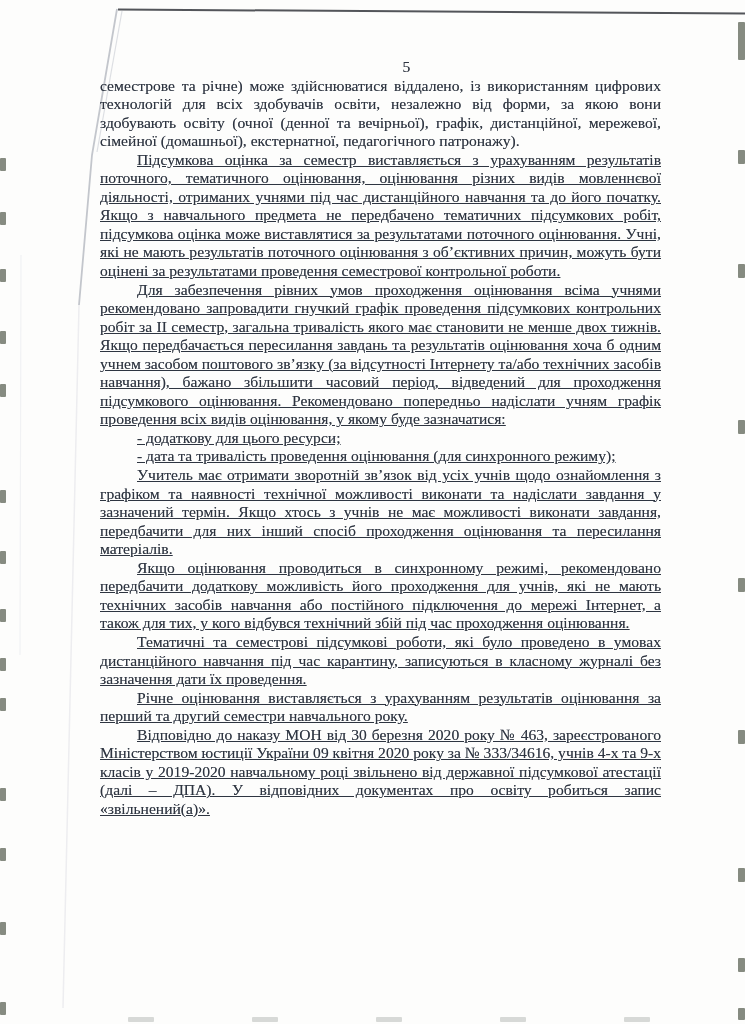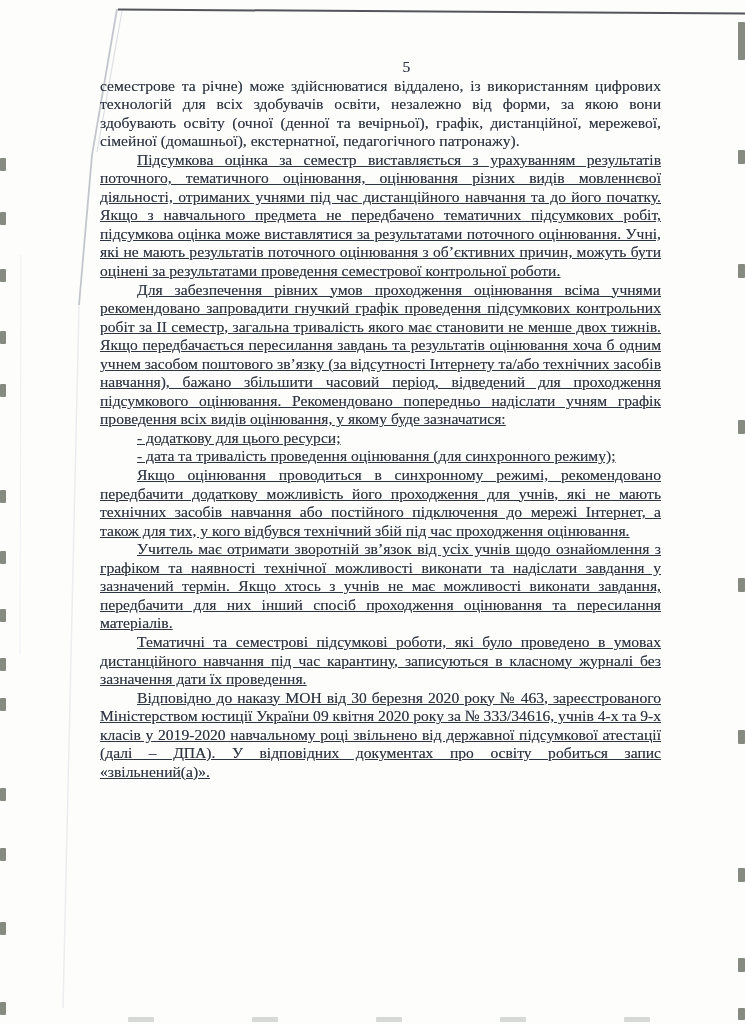--- a/index.html
+++ b/index.html
@@ -72,23 +72,24 @@
   </svg>
 
   <div class="content">
     <p class="page-number">5</p>
 
     <p class="para-plain">семестрове та річне) може здійснюватися віддалено, із використанням цифрових технологій для всіх здобувачів освіти, незалежно від форми, за якою вони здобувають освіту (очної (денної та вечірньої), графік, дистанційної, мережевої, сімейної (домашньої), екстернатної, педагогічного патронажу).</p>
     <p class="para-indent">Підсумкова оцінка за семестр виставляється з урахуванням результатів поточного, тематичного оцінювання, оцінювання різних видів мовленнєвої діяльності, отриманих учнями під час дистанційного навчання та до його початку. Якщо з навчального предмета не передбачено тематичних підсумкових робіт, підсумкова оцінка може виставлятися за результатами поточного оцінювання. Учні, які не мають результатів поточного оцінювання з об’єктивних причин, можуть бути оцінені за результатами проведення семестрової контрольної роботи.</p>
     <p class="para-indent">Для забезпечення рівних умов проходження оцінювання всіма учнями рекомендовано запровадити гнучкий графік проведення підсумкових контрольних робіт за II семестр, загальна тривалість якого має становити не менше двох тижнів. Якщо передбачається пересилання завдань та результатів оцінювання хоча б одним учнем засобом поштового зв’язку (за відсутності Інтернету та/або технічних засобів навчання), бажано збільшити часовий період, відведений для проходження підсумкового оцінювання. Рекомендовано попередньо надіслати учням графік проведення всіх видів оцінювання, у якому буде зазначатися:</p>
     <p class="para-indent">- додаткову для цього ресурси;</p>
     <p class="para-indent">- дата та тривалість проведення оцінювання (для синхронного режиму);</p>
+    <p class="para-indent">Учитель має отримати зворотній зв’язок від усіх учнів щодо ознайомлення з графіком та наявності технічної можливості виконати та надіслати завдання у зазначений термін. Якщо хтось з учнів не має можливості виконати завдання, передбачити для них інший спосіб проходження оцінювання та пересилання матеріалів.</p>
     <p class="para-indent">Якщо оцінювання проводиться в синхронному режимі, рекомендовано передбачити додаткову можливість його проходження для учнів, які не мають технічних засобів навчання або постійного підключення до мережі Інтернет, а також для тих, у кого відбувся технічний збій під час проходження оцінювання.</p>
-    <p class="para-indent">Учитель має отримати зворотній зв’язок від усіх учнів щодо ознайомлення з графіком та наявності технічної можливості виконати та надіслати завдання у зазначений термін. Якщо хтось з учнів не має можливості виконати завдання, передбачити для них інший спосіб проходження оцінювання та пересилання матеріалів.</p>
     <p class="para-indent">Тематичні та семестрові підсумкові роботи, які було проведено в умовах дистанційного навчання під час карантину, записуються в класному журналі без зазначення дати їх проведення.</p>
+    <p class="para-indent">Річне оцінювання виставляється з урахуванням результатів оцінювання за перший та другий семестри навчального року.</p>
     <p class="para-indent">Відповідно до наказу МОН від 30 березня 2020 року № 463, зареєстрованого Міністерством юстиції України 09 квітня 2020 року за № 333/34616, учнів 4-х та 9-х класів у 2019-2020 навчальному році звільнено від державної підсумкової атестації (далі – ДПА). У відповідних документах про освіту робиться запис «звільнений(а)».</p>
   </div>
 
 <div class="scan-mark" style="left: 0px; top: 158px; width: 6px; height: 13px;"></div>
     <div class="scan-mark" style="left: 0px; top: 212px; width: 6px; height: 13px;"></div>
     <div class="scan-mark" style="left: 0px; top: 269px; width: 6px; height: 13px;"></div>
     <div class="scan-mark" style="left: 0px; top: 331px; width: 6px; height: 13px;"></div>
     <div class="scan-mark" style="left: 0px; top: 384px; width: 6px; height: 13px;"></div>
     <div class="scan-mark" style="left: 0px; top: 490px; width: 6px; height: 13px;"></div>
     <div class="scan-mark" style="left: 0px; top: 551px; width: 6px; height: 13px;"></div>

